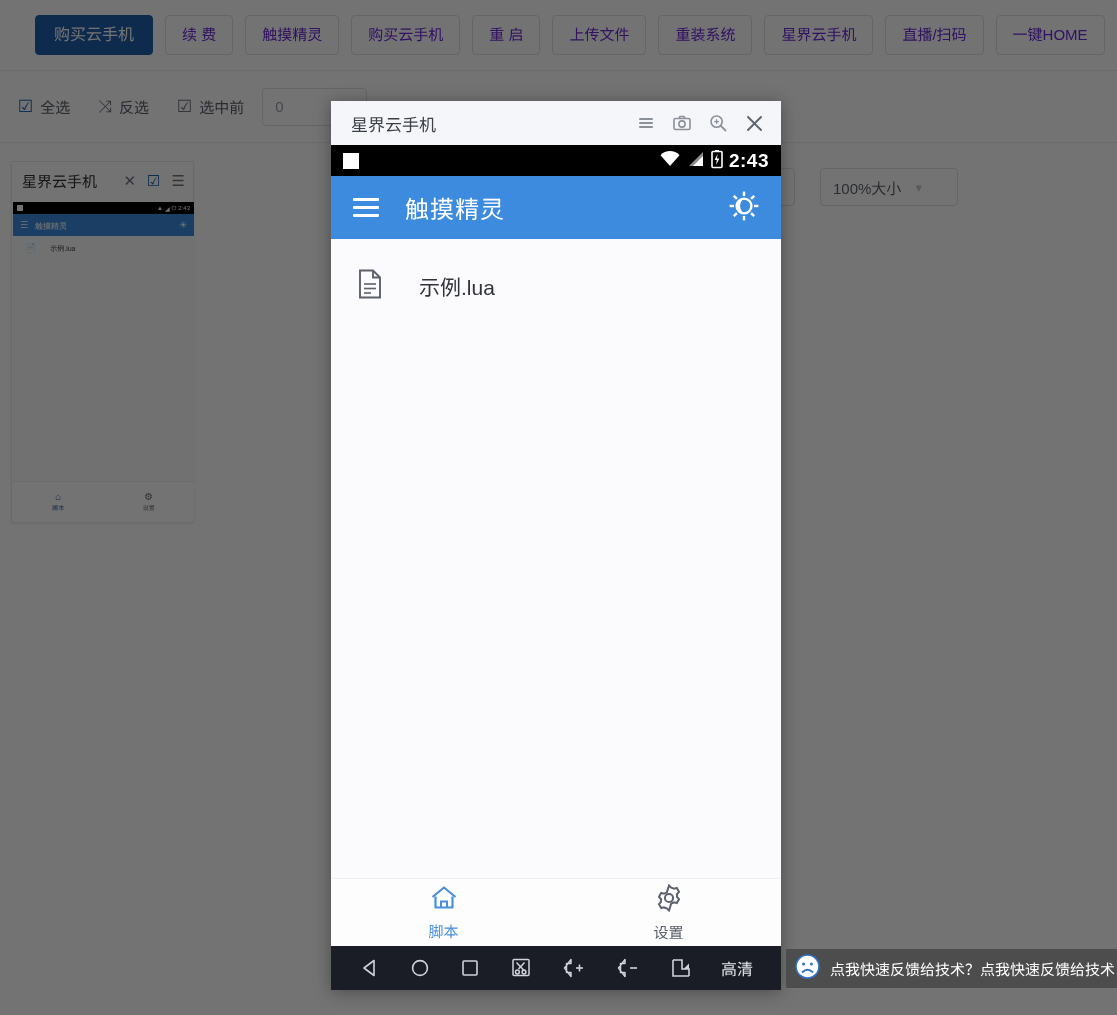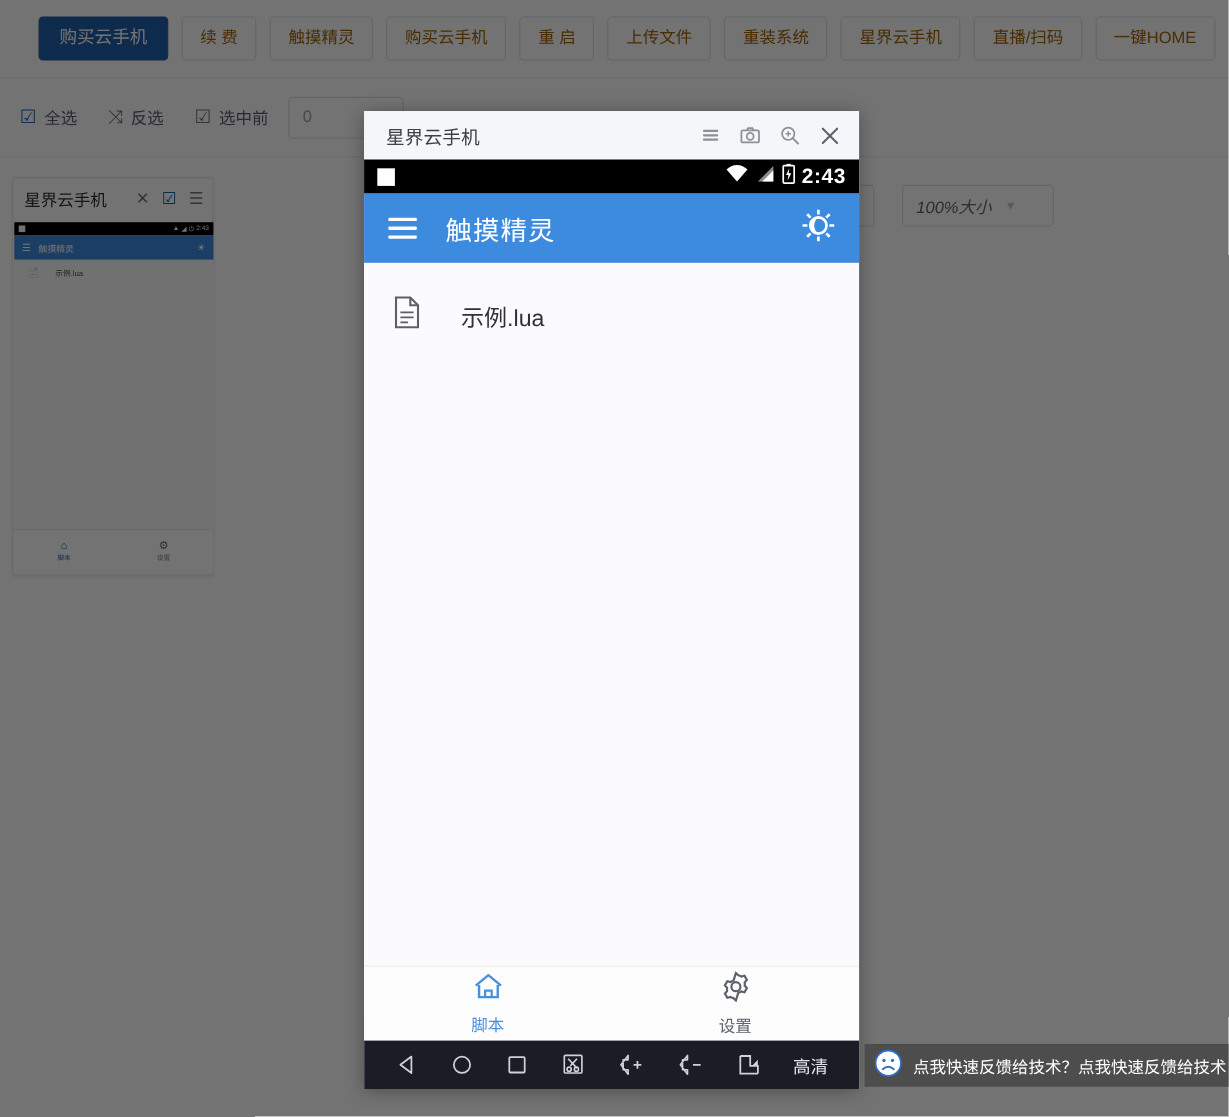--- a/index.html
+++ b/index.html
@@ -15,21 +15,21 @@
   #page { position: absolute; inset: 0; background: #ffffff; }
 
   .toolbar-row1 {
     position: absolute; left: 0; top: 0; width: 1117px; height: 71px;
     border-bottom: 1px solid #ebeef5;
     display: flex; align-items: center; gap: 12px; padding-left: 22px;
   }
   .btn {
     height: 40px; padding: 0 16px;
     border: 1px solid #dcdfe6; border-radius: 4px;
-    background: #ffffff; color: #a16207;
+    background: #ffffff; color: #6d28d9;
     font-size: 15px; line-height: 38px; white-space: nowrap;
     font-family: "Liberation Sans", "DejaVu Sans", sans-serif;
     cursor: pointer;
   }
   .btn.primary {
     background: #1f5fae; border-color: #1f5fae; color: #ffffff;
     padding: 0 18px; font-size: 16px; margin-left: 13px;
   }
 
   .toolbar-row2 {
@@ -42,21 +42,21 @@
   .chk-item.on .gl { color: #2268bb; }
   .chk-item.off .gl { color: #6f7480; }
   .mini-input {
     width: 105px; height: 38px; border: 1px solid #dcdfe6; border-radius: 4px;
     background: #fff; color: #9aa0ab; font-size: 15px; padding: 0 12px; line-height: 36px;
     margin-left: 8px;
   }
   .sel {
     height: 38px; border: 1px solid #dcdfe6; border-radius: 4px; background: #fff;
     display: flex; align-items: center; 
-    padding: 0 12px; color: #60656f; font-size: 15px; cursor: pointer; font-style: italic;
+    padding: 0 12px; color: #60656f; font-size: 15px; cursor: pointer;
   }
   .sel .cv { color: #c3c7ce; font-size: 13px; margin-left: 14px; }
 
   
   .card {
     position: absolute; left: 11px; top: 161px; width: 183px; height: 362px;
     background: #ffffff; border: 1px solid #e6e8eb; border-radius: 2px;
     box-shadow: 0 1px 3px rgba(0,0,0,.07);
   }
   .card-head { height: 36px; display: flex; align-items: center; padding: 0 8px 0 10px; }

